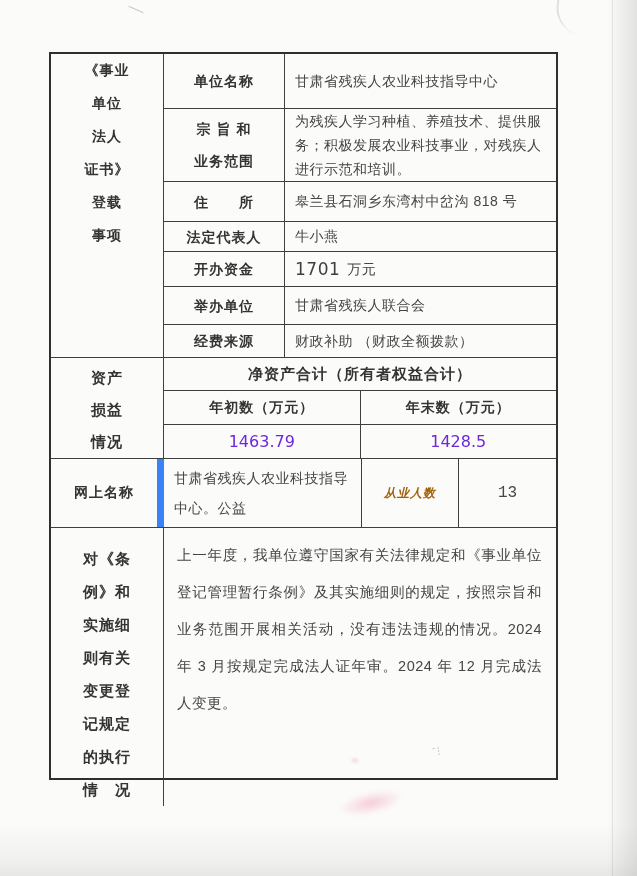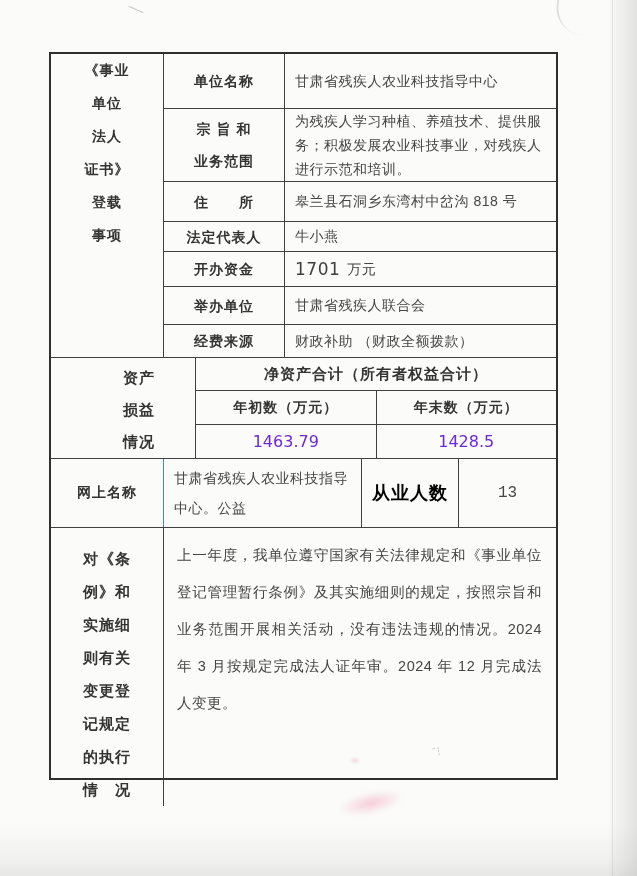--- a/index.html
+++ b/index.html
@@ -94,21 +94,21 @@
     display:flex;align-items:center;
     padding:4px 10px;
     font-size:14px;color:#454545;line-height:25px;
     letter-spacing:0.5px;
   }
   .bignum{
     font-family:"DejaVu Sans",sans-serif;
     font-size:17px;color:#3e3e3e;margin-right:7px;letter-spacing:0.5px;
   }
   
-  .sec-b{height:102px;padding-left:32px;}
+  .sec-b{height:102px;}
   .sec-b .side-cell{font-size:15px;line-height:32px;padding-top:4px;letter-spacing:1px;}
   .b-rows{flex:1;display:flex;flex-direction:column;min-width:0;}
   .b-header{
     height:33px;box-sizing:border-box;border-bottom:1px solid #3f3f3f;
     display:flex;align-items:center;justify-content:center;
     font-weight:bold;font-size:15px;color:#343434;letter-spacing:1px;
   }
   .b-cols{height:34px;box-sizing:border-box;border-bottom:1px solid #3f3f3f;display:flex;}
   .b-vals{flex:1;display:flex;}
   .b-col{
@@ -117,33 +117,33 @@
   }
   .b-col:first-child{border-right:1px solid #3f3f3f;}
   .b-val{
     flex:1;box-sizing:border-box;display:flex;align-items:center;justify-content:center;
     font-family:"DejaVu Sans",sans-serif;font-size:16px;color:#6d28d9;
   }
   .b-val:first-child{border-right:1px solid #3f3f3f;}
   
   .sec-c{height:70px;}
   .c-label{
-    width:113px;flex:0 0 113px;box-sizing:border-box;border-right:1px solid #3b82f6;
+    width:113px;flex:0 0 113px;box-sizing:border-box;border-right:7px solid #3b82f6;
     display:flex;align-items:center;justify-content:center;
     font-weight:bold;font-size:14px;color:#343434;letter-spacing:1px;
   }
   .c-value{
     width:198px;flex:0 0 198px;box-sizing:border-box;border-right:1px solid #3f3f3f;
     display:flex;align-items:center;padding:4px 8px 4px 10px;
     font-size:14px;color:#454545;line-height:30px;letter-spacing:0.5px;
   }
   .c-staff-label{
     width:97px;flex:0 0 97px;box-sizing:border-box;border-right:1px solid #3f3f3f;
     display:flex;align-items:center;justify-content:center;
-    font-weight:bold;font-size:18px;color:#000000;letter-spacing:1px;
+    font-weight:bold;font-size:12px;color:#a16207;letter-spacing:1px;font-style:italic;
   }
   .c-staff-value{
     flex:1;box-sizing:border-box;display:flex;align-items:center;justify-content:center;
     font-family:Liberation Mono, monospace;font-size:16px;color:#464646;
   }
   
   .sec-d{flex:1;}
   .sec-d .side-cell{font-size:15px;line-height:33px;padding-top:14px;letter-spacing:1px;}
   .d-content{
     flex:1;box-sizing:border-box;min-width:0;

